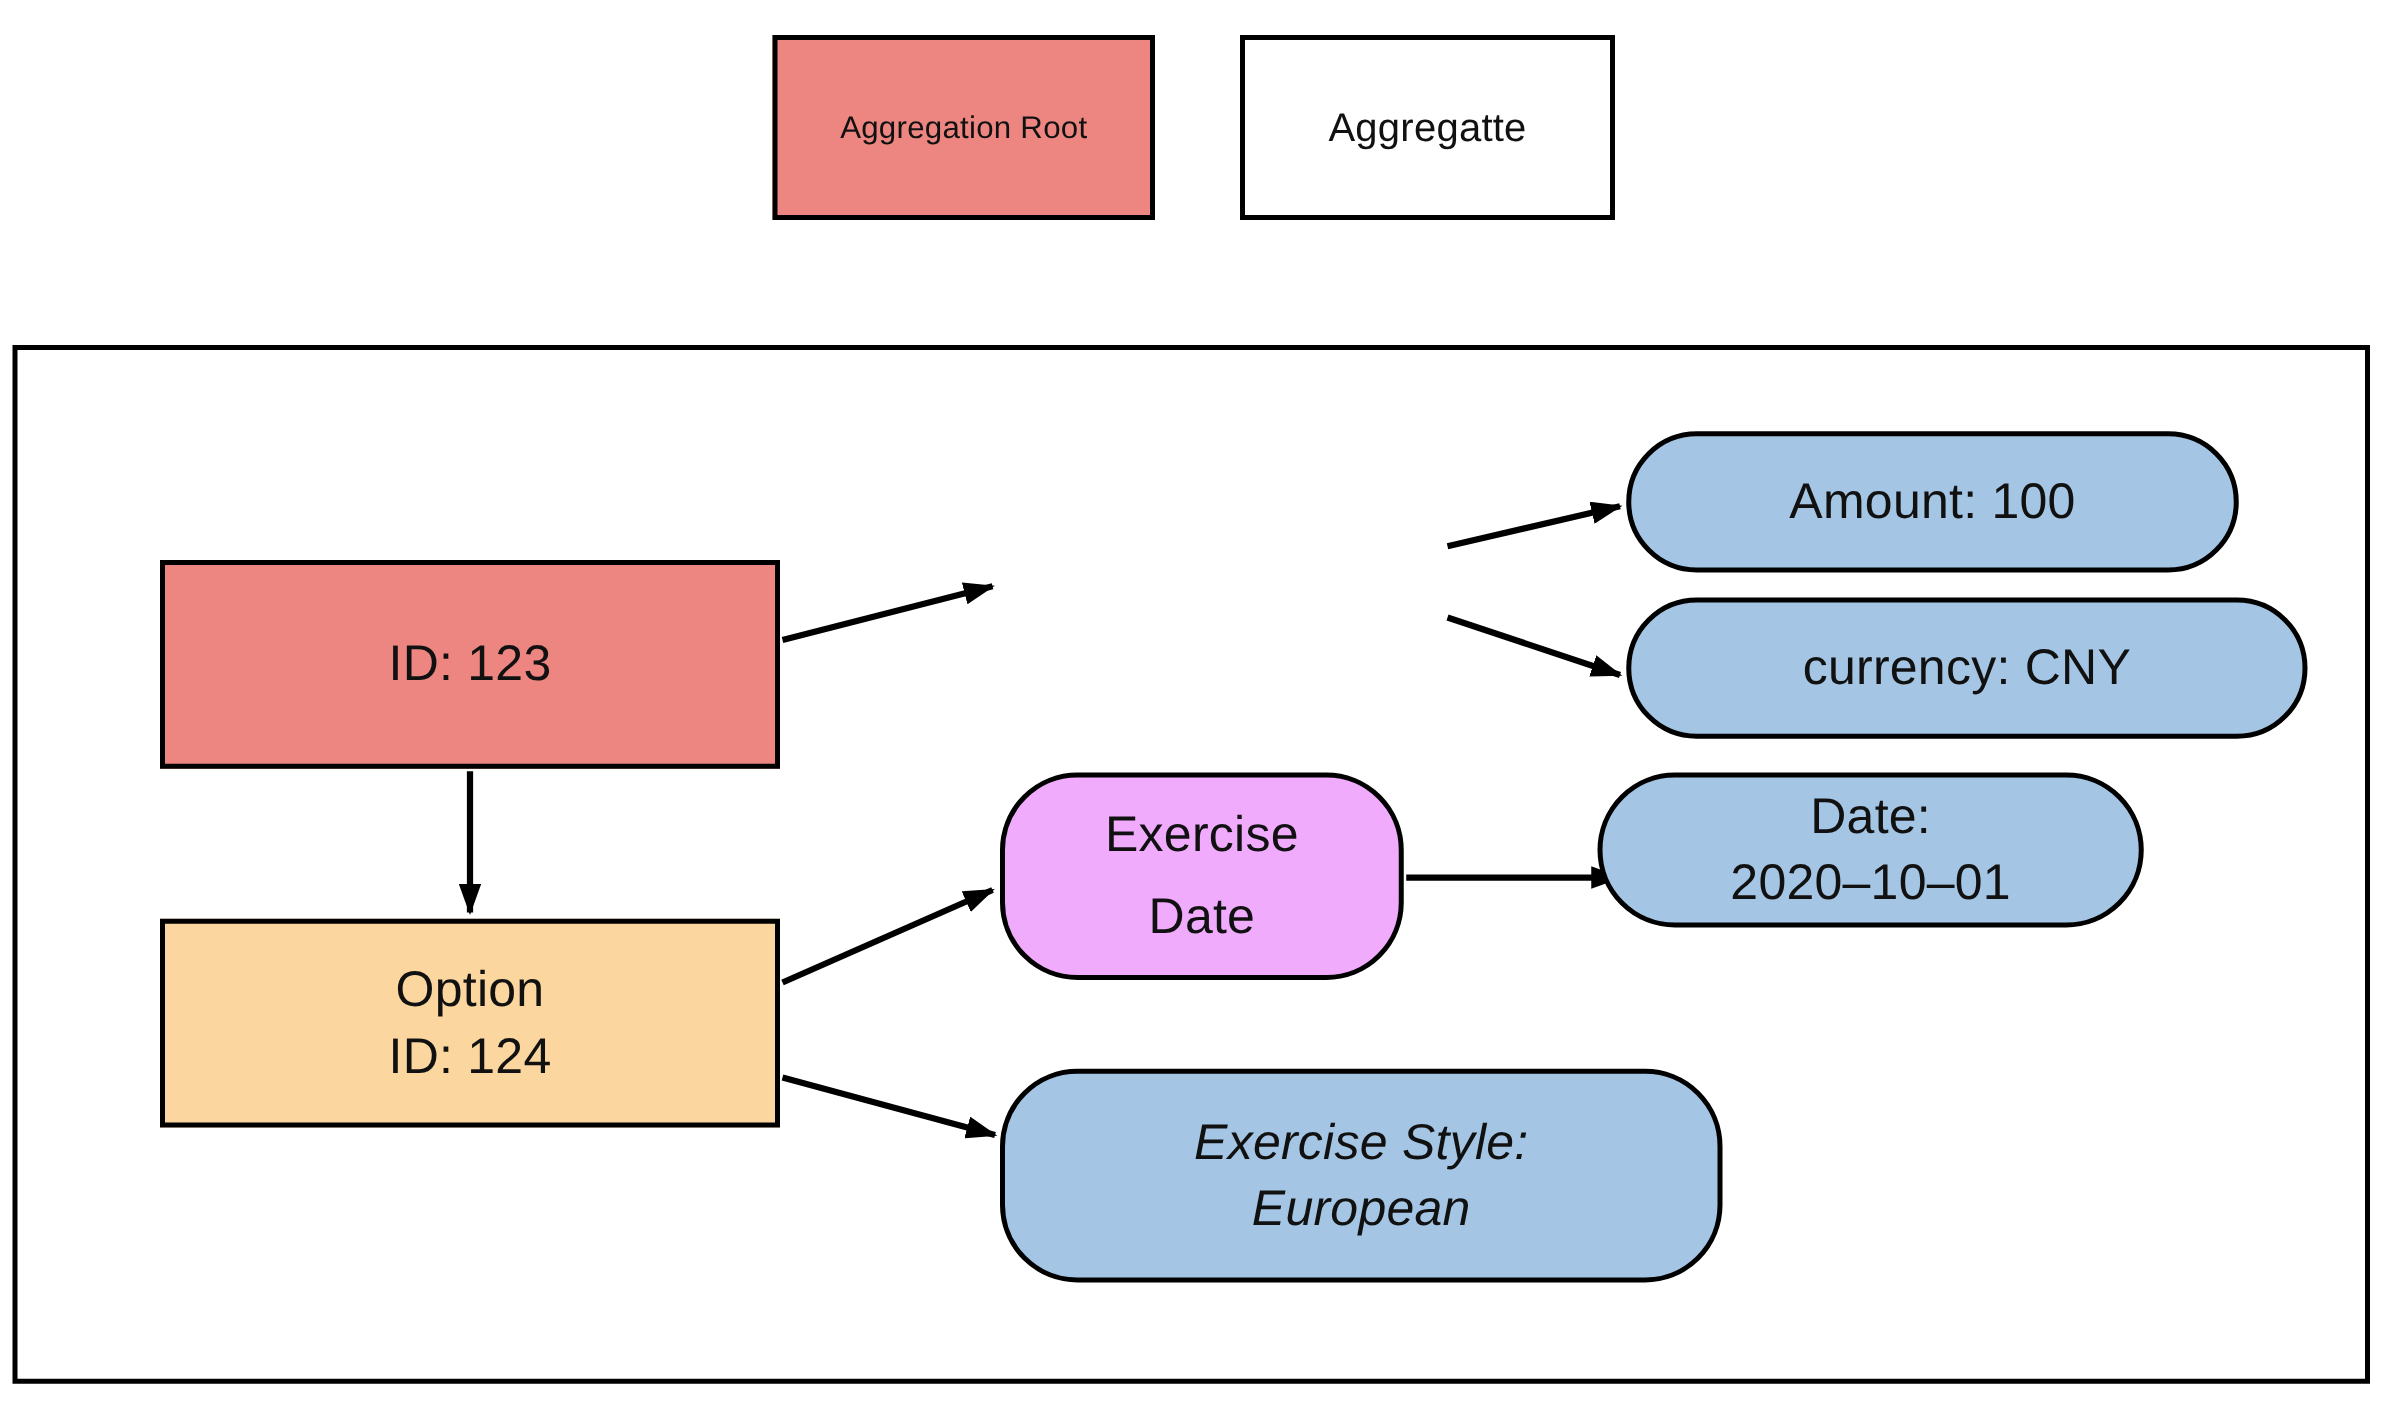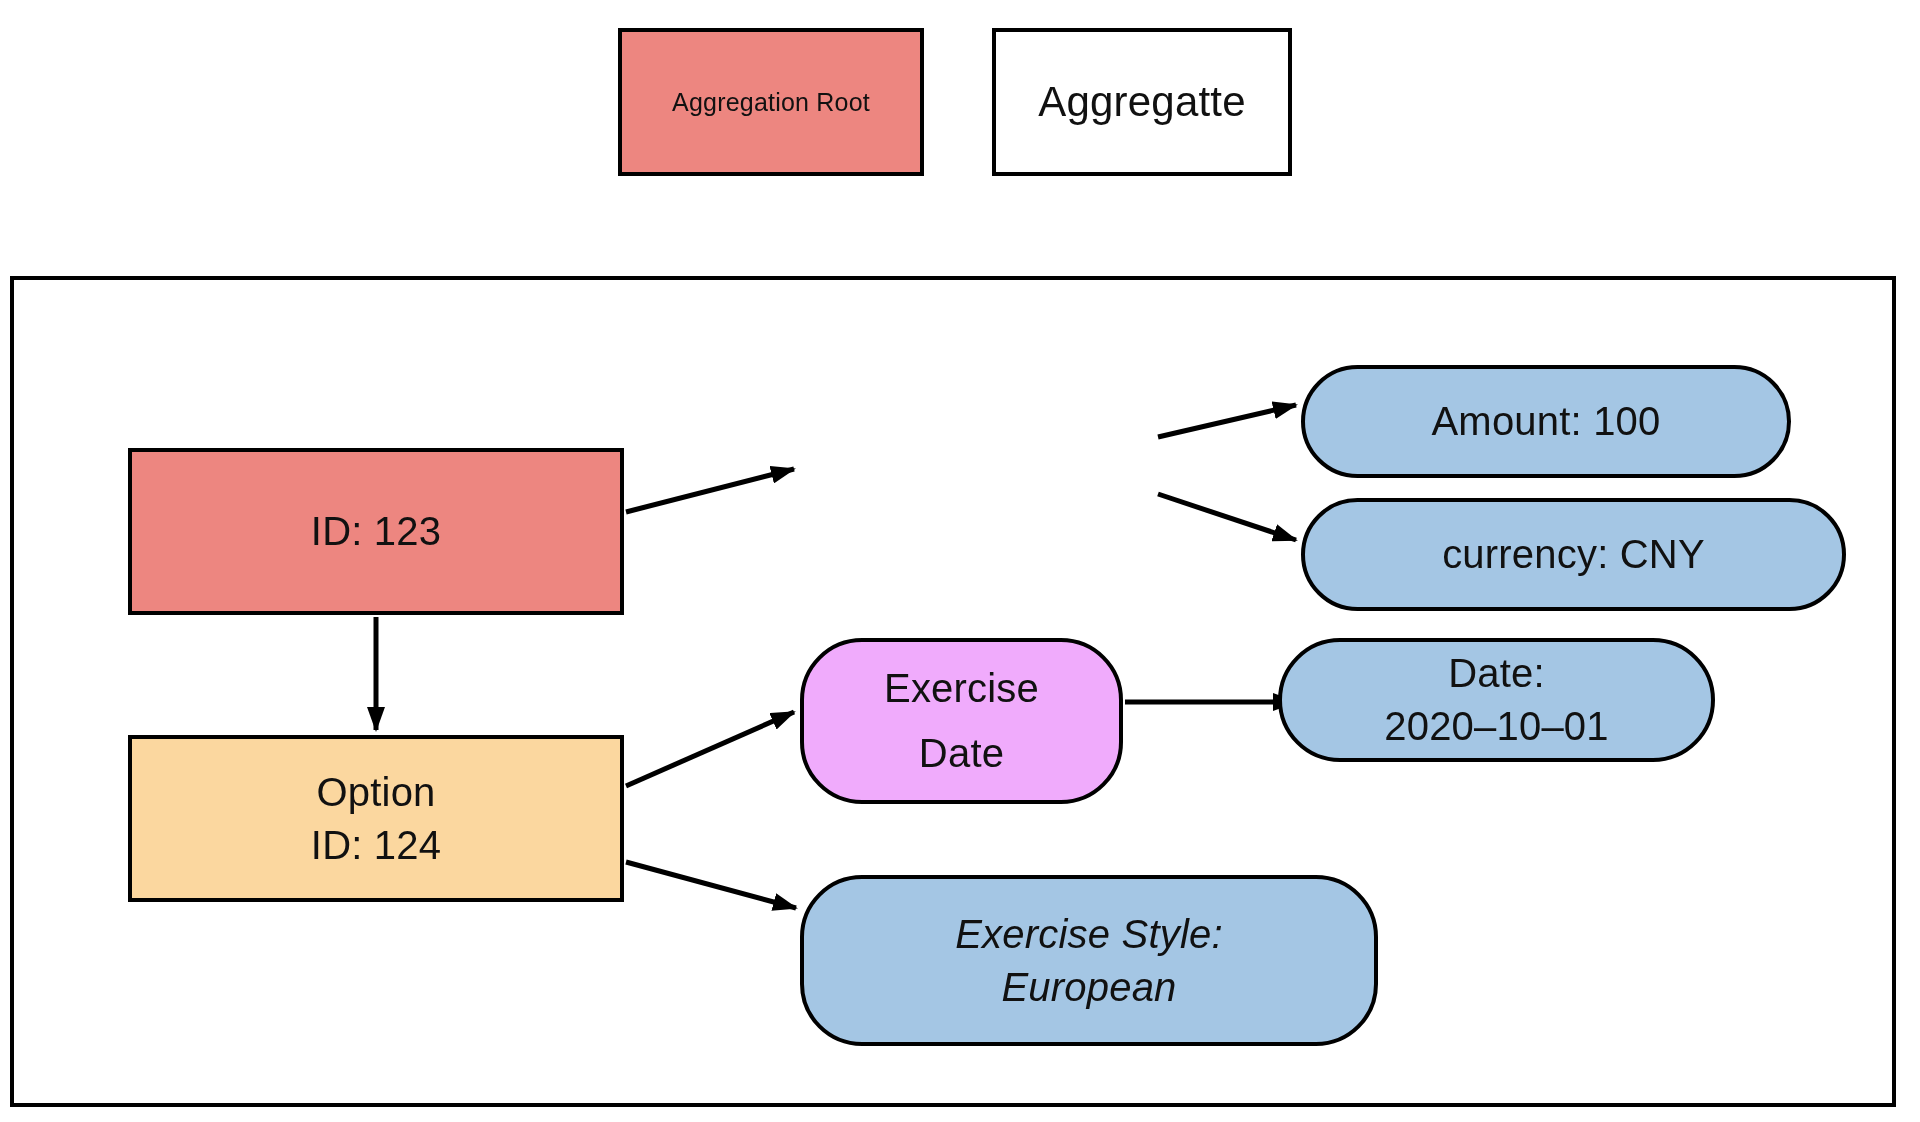--- a/index.html
+++ b/index.html
@@ -24,24 +24,24 @@
     border: 4px solid #000000;
     display: flex;
     flex-direction: column;
     align-items: center;
     justify-content: center;
     text-align: center;
     font-size: 40px;
     line-height: 1.32;
     letter-spacing: 0.2px;
   }
-  .pill { border-radius: 62px; margin-top: 20px; }
+  .pill { border-radius: 62px; }
   .pill-short { border-radius: 58px; }
   .legend-red   { left: 618px; top: 28px;  width: 306px; height: 148px; background: #ED8680; font-size: 25px; }
-  .legend-white { left: 992px; top: 28px;  width: 300px; height: 148px; background: #ffffff; font-size: 42px; }
+  .legend-white { left: 992px; top: 28px;  width: 300px; height: 148px; background: #ffffff; font-size: 32px; }
   .container-frame {
     position: absolute;
     left: 10px; top: 276px;
     width: 1886px; height: 831px;
     border: 4px solid #000000;
     box-sizing: border-box;
     background: #ffffff;
   }
   .node-bond     { left: 128px;  top: 448px; width: 496px; height: 167px; background: #ED8680; }
   .node-option   { left: 128px;  top: 735px; width: 496px; height: 167px; background: #FBD79F; }

